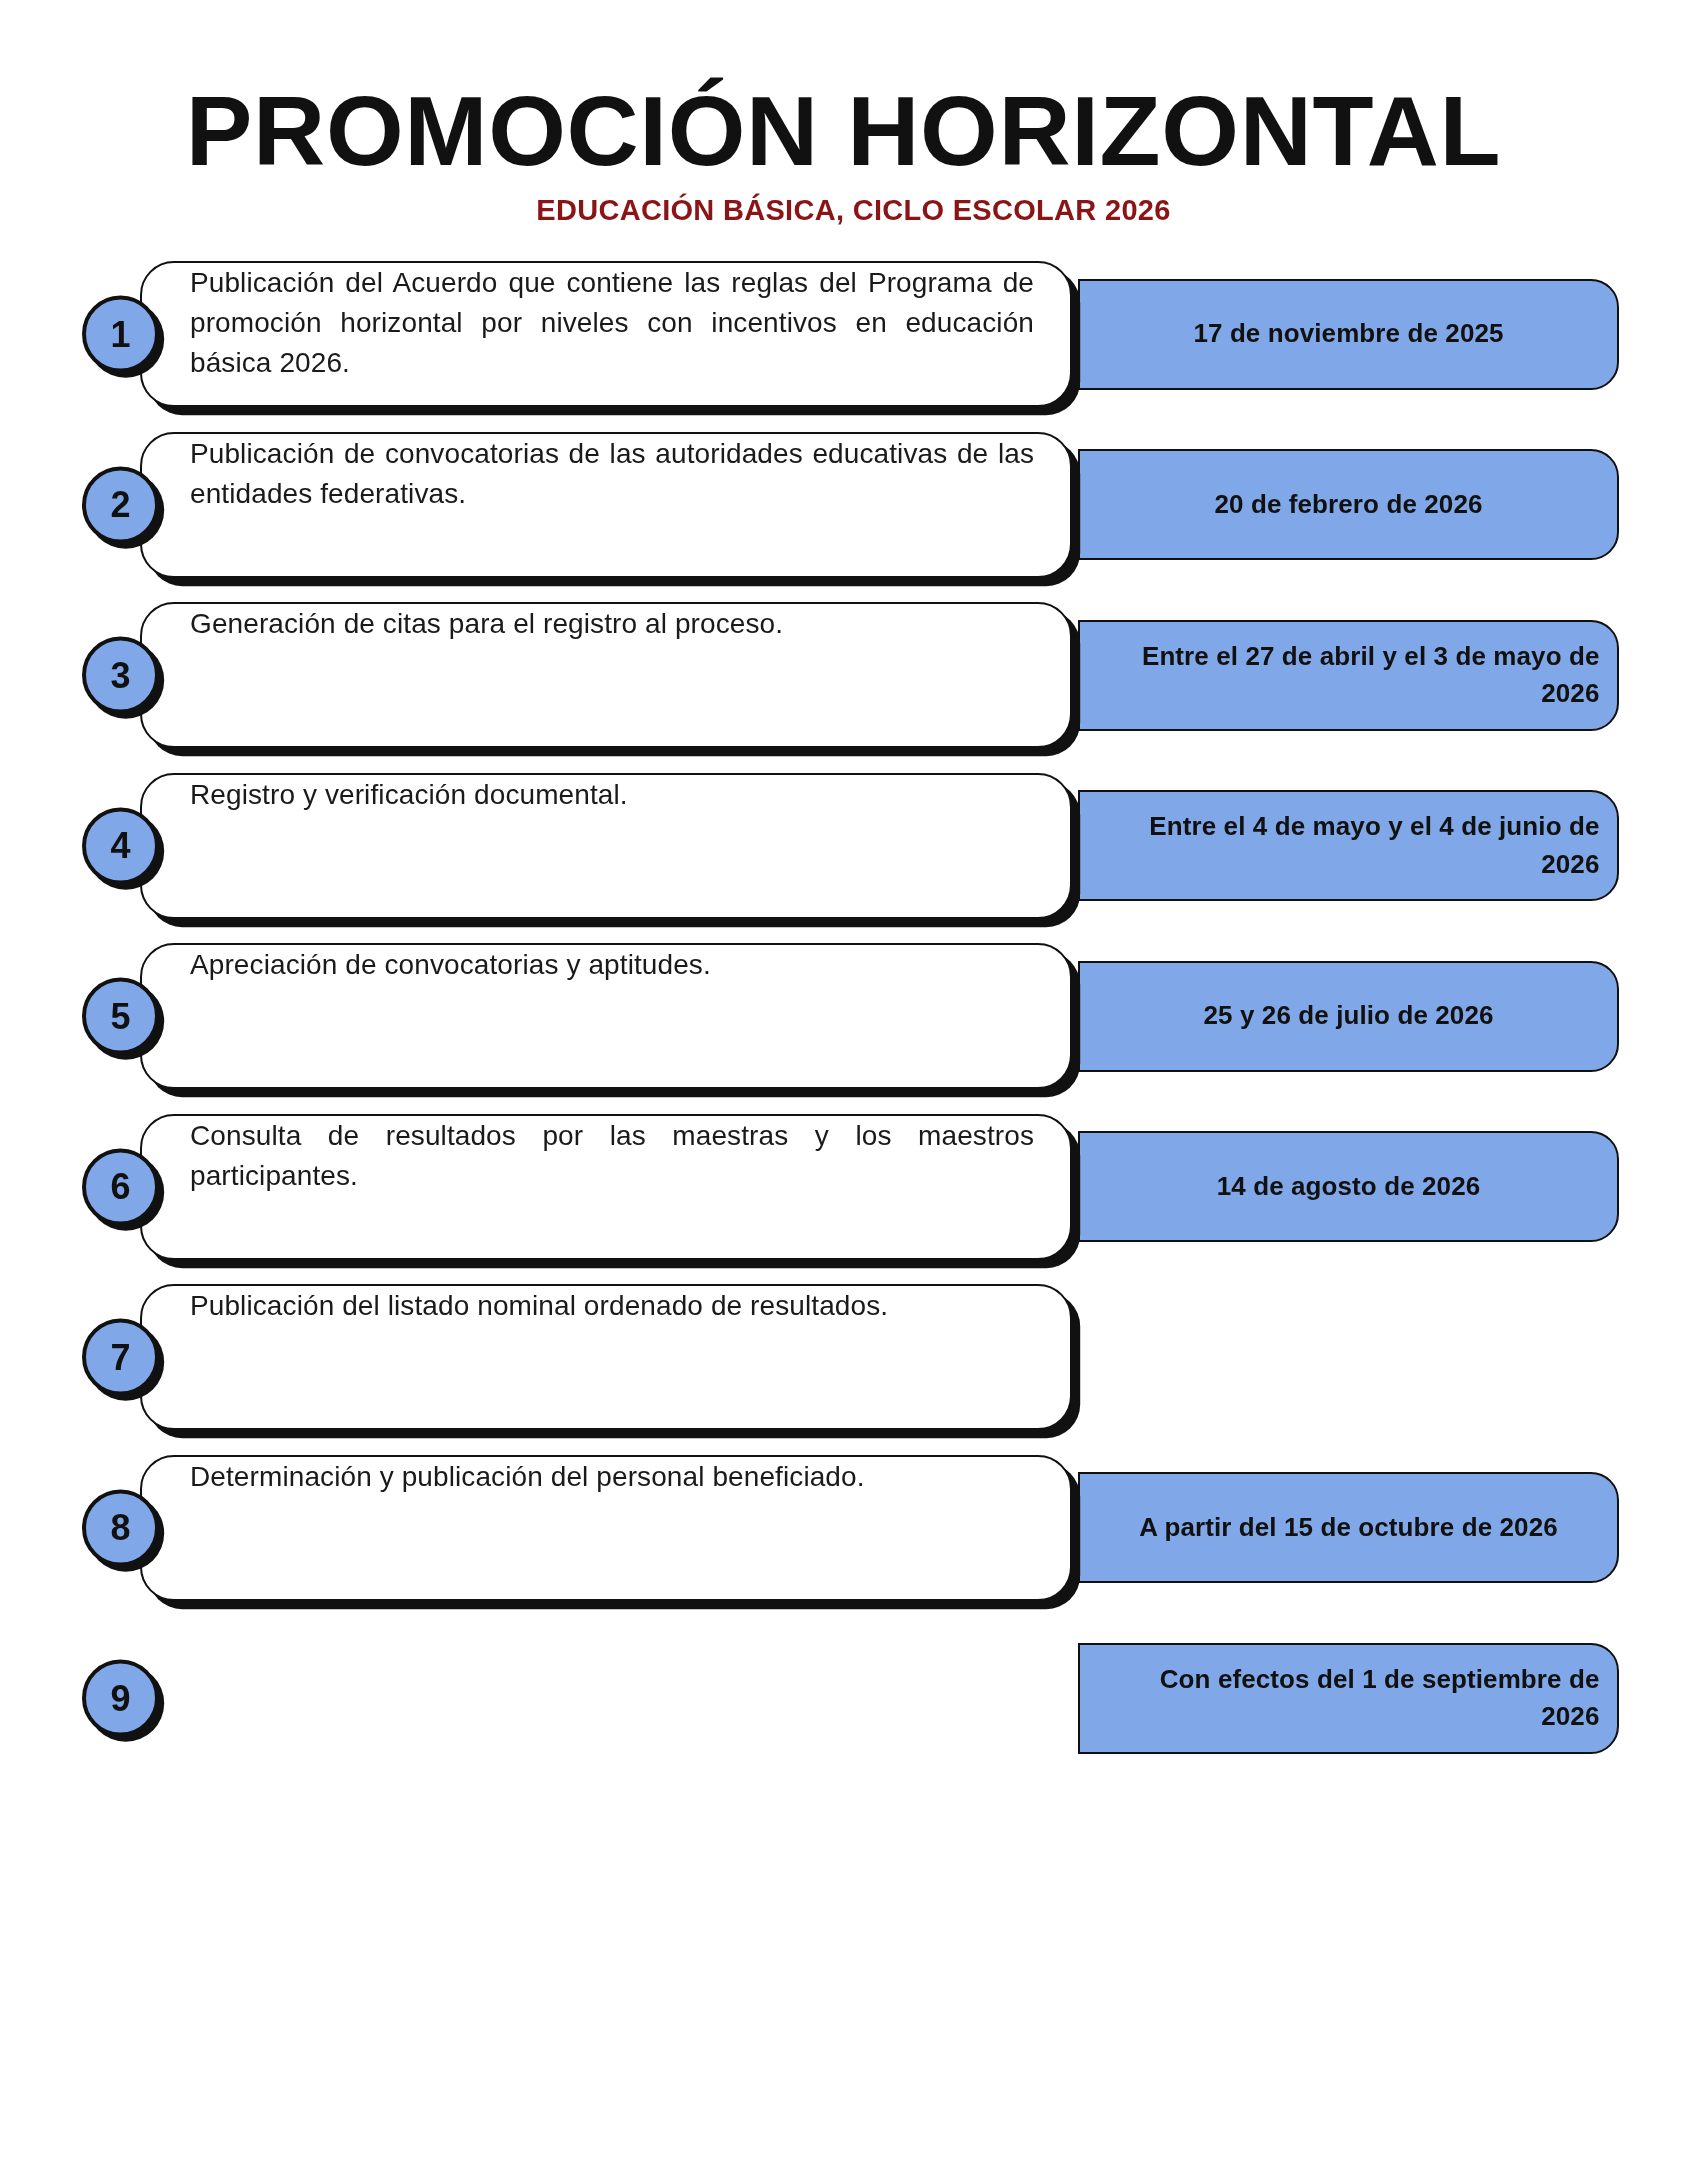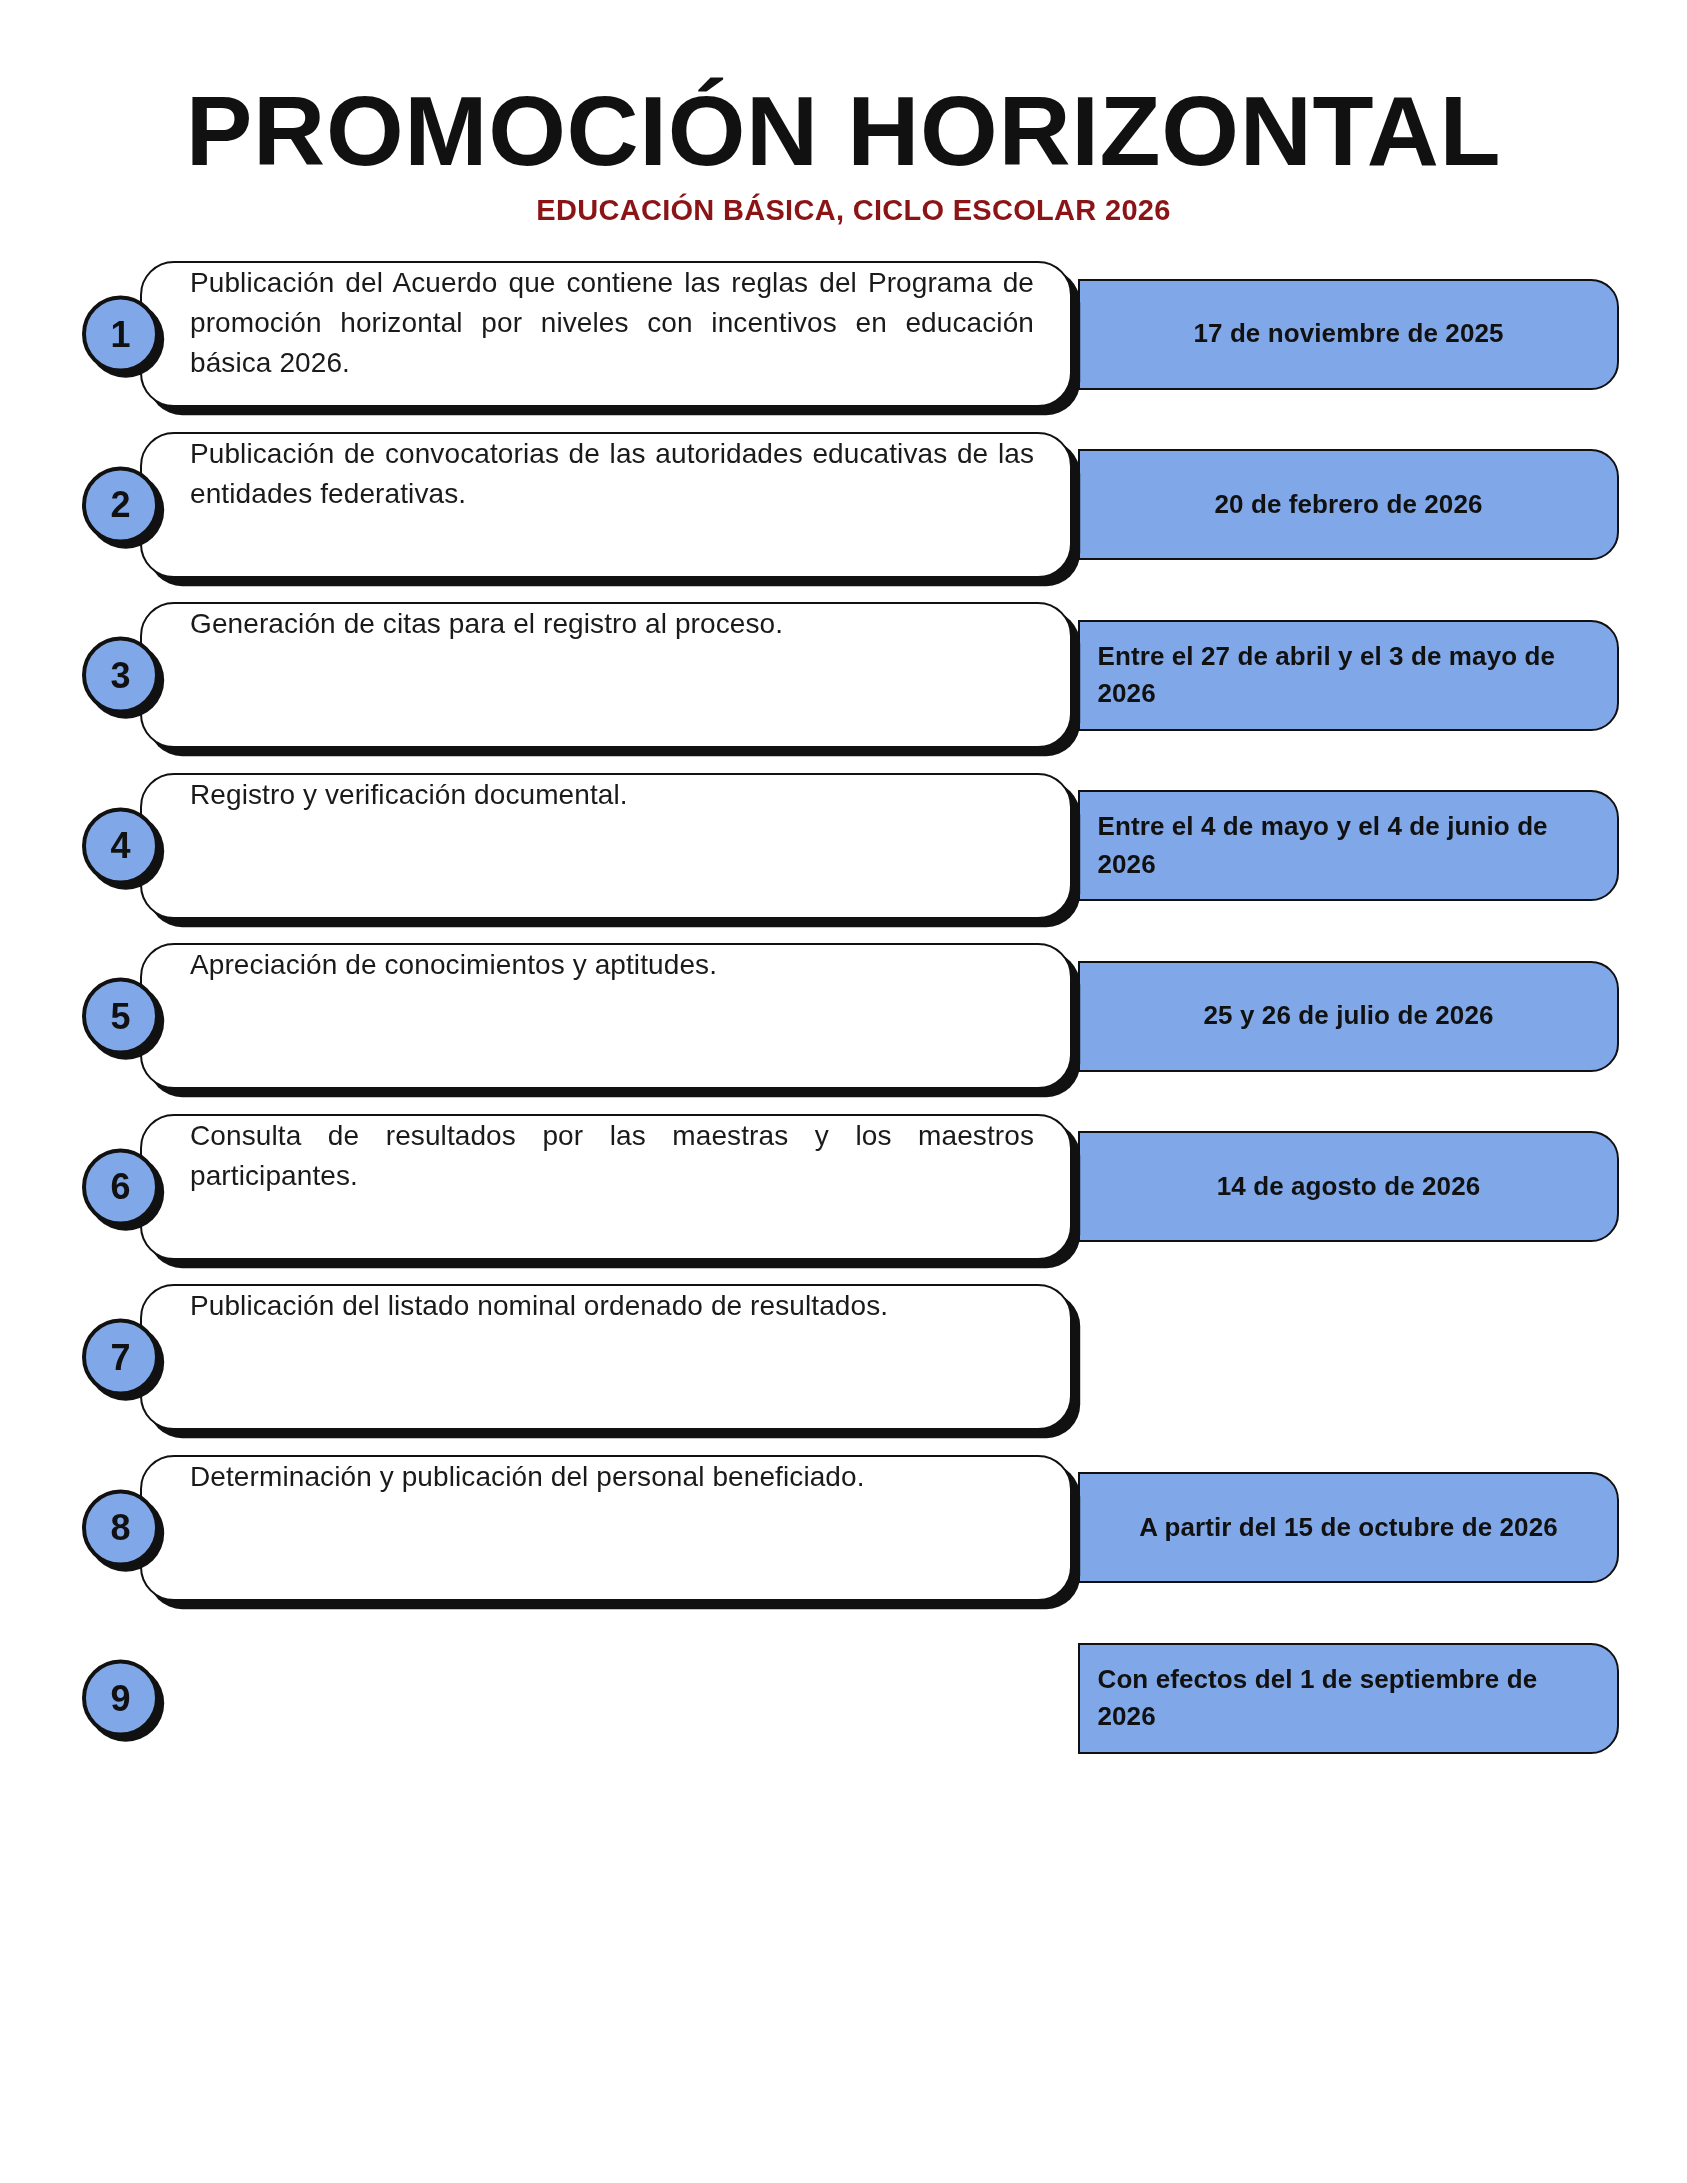--- a/index.html
+++ b/index.html
@@ -69,21 +69,21 @@
     align-items: center;
     justify-content: center;
     z-index: 1;
   }
   .date-text {
     font-family: "Liberation Sans", sans-serif;
     font-weight: bold;
     font-size: 26px;
     line-height: 1.45;
     color: #111111;
-    text-align: left;
+    text-align: right;
     padding: 0 17.5px;
     letter-spacing: 0.1px;
   }
 
   
   .card {
     position: absolute;
     top: 0;
     left: 140px;
     width: 932px;
@@ -194,21 +194,21 @@
     <div class="num-circle">
       <span class="num-text">4</span>
     </div>
   </div>
 
   <div class="row">
     <div class="date-panel">
       <div class="date-text">25 y 26 de julio de 2026</div>
     </div>
     <div class="card">
-      <div class="card-text single">Apreciación de conocimientos y aptitudes.</div>
+      <div class="card-text single">Apreciación de convocatorias y aptitudes.</div>
     </div>
     <div class="num-circle">
       <span class="num-text">5</span>
     </div>
   </div>
 
   <div class="row">
     <div class="date-panel">
       <div class="date-text">14 de agosto de 2026</div>
     </div>

